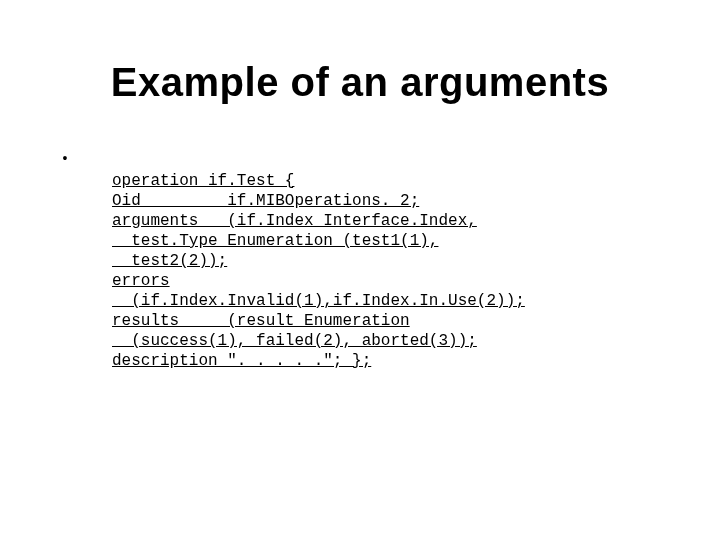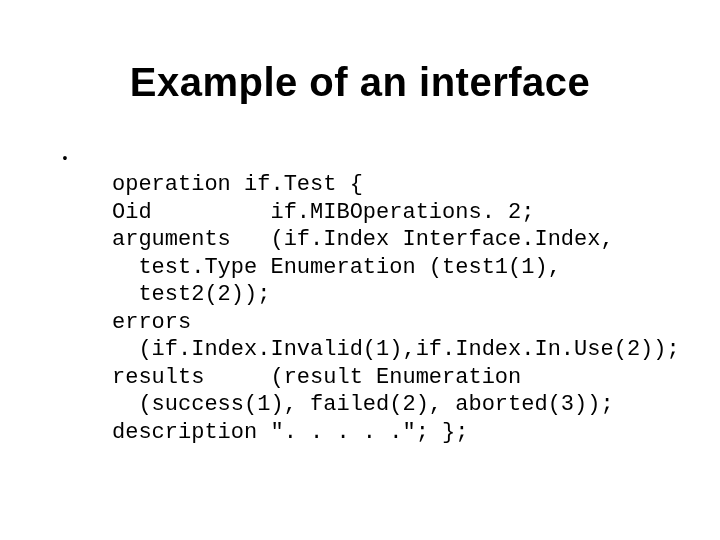--- a/index.html
+++ b/index.html
@@ -39,33 +39,34 @@
     width: 18px;
     text-align: center;
     font-size: 14px;
     line-height: 26px;
   }
   .bullet-text {
     font-size: 20px;
   }
   .code {
     font-family: "Courier New", Courier, monospace;
-    font-size: 22px;
+    font-size: 16px;
     line-height: 1.25;
     white-space: pre;
     margin-left: 62px;
     margin-top: 0px;
+    text-decoration: underline;
   }
 </style>
 </head>
 <body>
 
 <div class="slide">
 
-  <h1 class="title">Example of an interface</h1>
+  <h1 class="title">Example of an arguments</h1>
 
   <div class="body">
 
     <div class="bullet-row">
       <span class="bullet-dot">•</span>
     </div>
 
     <div class="code" id="code-block">operation if.Test {
 Oid         if.MIBOperations. 2;
 arguments   (if.Index Interface.Index,

